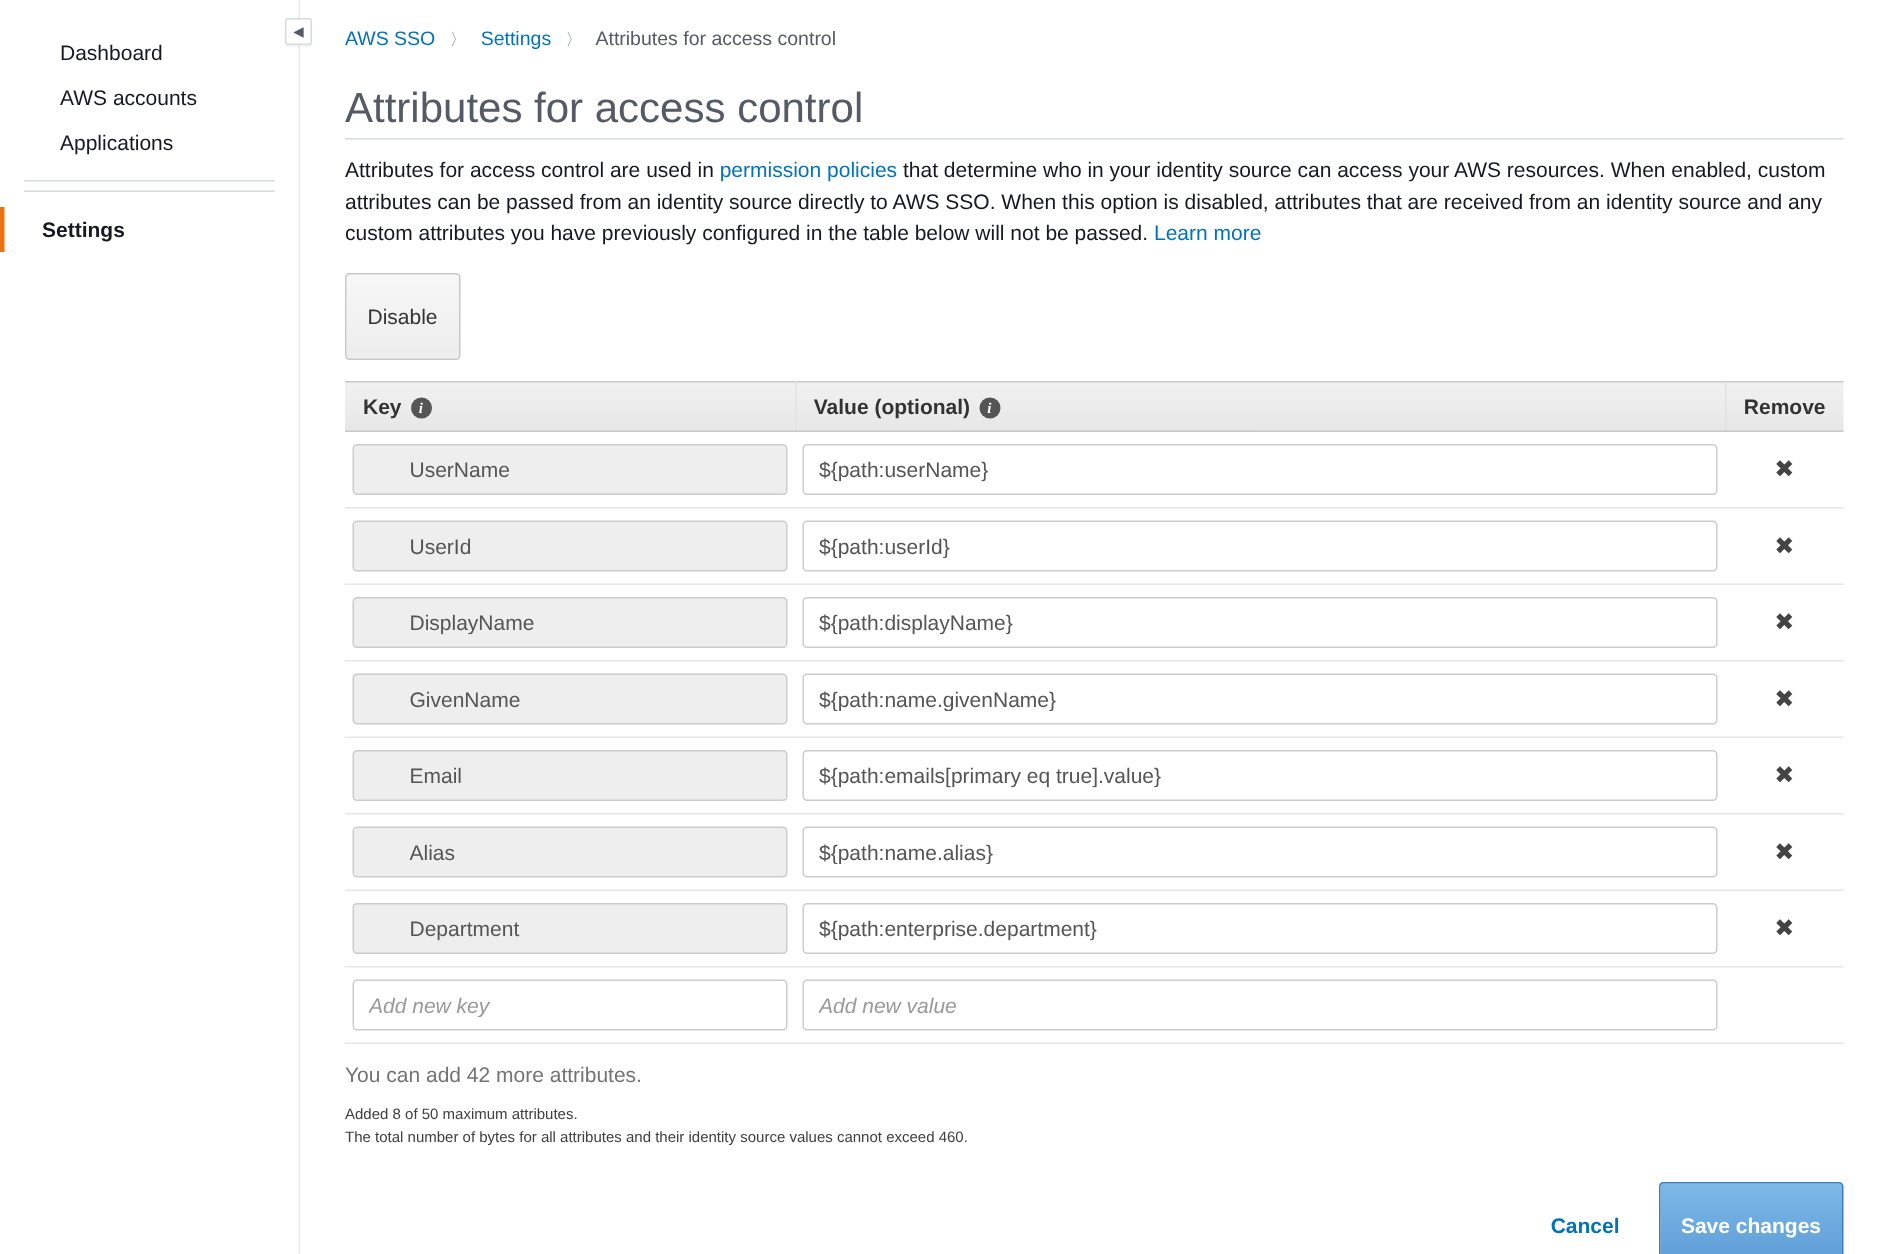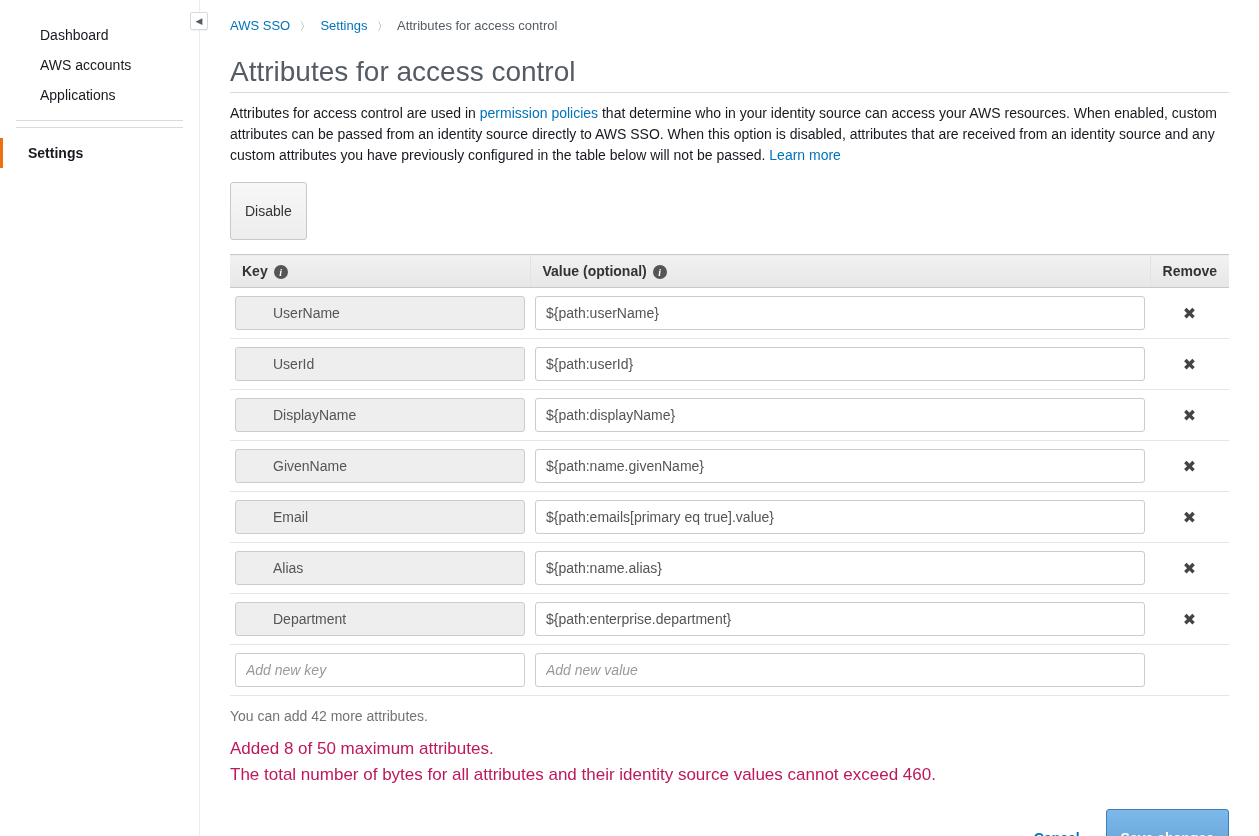--- a/index.html
+++ b/index.html
@@ -177,22 +177,22 @@
     margin-left: 2px;
     vertical-align: middle;
   }
   .hint {
     margin-top: 12px;
     font-size: 14px;
     color: #737373;
   }
   .subhint {
     margin-top: 12px;
-    font-size: 17px;
-    color: #be185d;
+    font-size: 10px;
+    color: #404040;
     line-height: 1.5;
   }
   .footer-actions {
     margin-top: 22px;
     text-align: right;
   }
   .footer-actions .btn { margin-left: 8px; }
   .col-key { width: 300px; }
   .col-remove { width: 76px; }
 </style>

